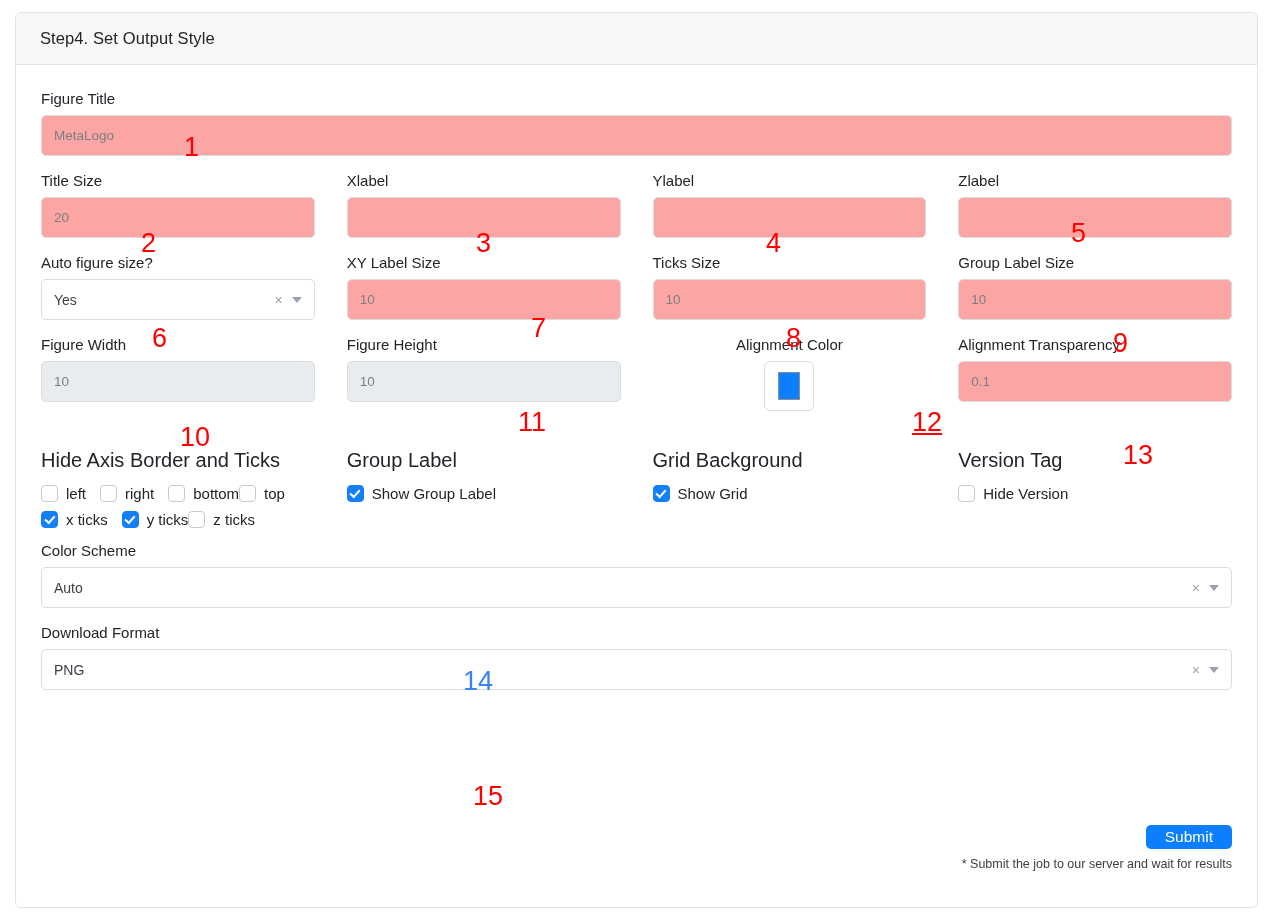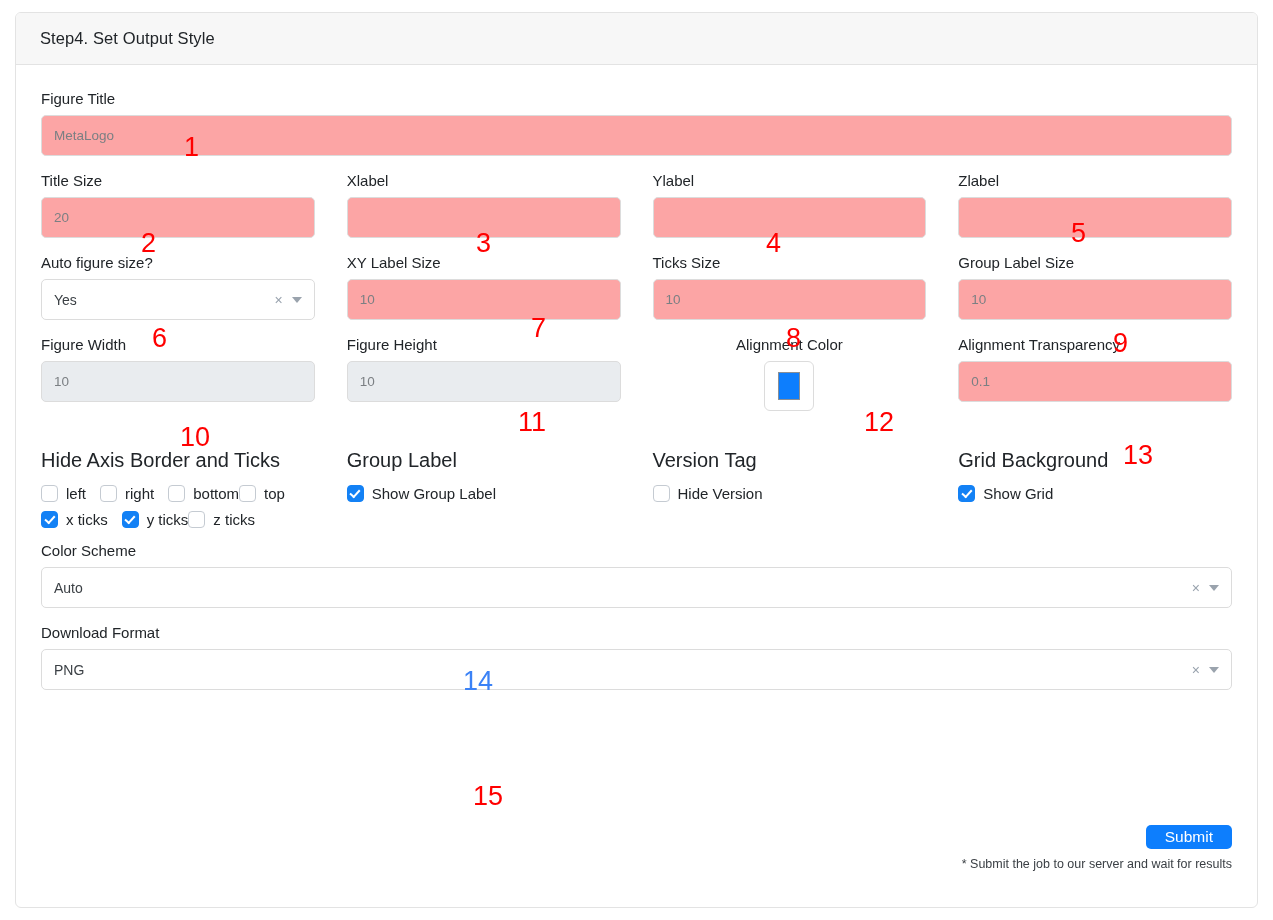--- a/index.html
+++ b/index.html
@@ -328,35 +328,35 @@
         <div class="chk-head">Group Label</div>
         <div class="chk-list">
           <label class="chk">
             <span class="box on"></span>
             <span class="lbl">Show Group Label</span>
           </label>
         </div>
       </div>
 
       <div>
+        <div class="chk-head">Grid Background</div>
+        <div class="chk-list">
+          <label class="chk">
+            <span class="box on"></span>
+            <span class="lbl">Show Grid</span>
+          </label>
+        </div>
+      </div>
+
+      <div>
         <div class="chk-head">Version Tag</div>
         <div class="chk-list">
           <label class="chk">
             <span class="box"></span>
             <span class="lbl">Hide Version</span>
-          </label>
-        </div>
-      </div>
-
-      <div>
-        <div class="chk-head">Grid Background</div>
-        <div class="chk-list">
-          <label class="chk">
-            <span class="box on"></span>
-            <span class="lbl">Show Grid</span>
           </label>
         </div>
       </div>
     </div>
 
     <div class="block" style="margin-top:13px;">
       <div class="fieldlabel">Color Scheme</div>
       <div class="rselect">
         <span class="val">Auto</span>
         <span class="clear">×</span>
@@ -387,17 +387,17 @@
     <div class="anno" style="left: 141px; top: 230px; color: rgb(255, 0, 0);">2</div>
     <div class="anno" style="left: 476px; top: 230px; color: rgb(255, 0, 0);">3</div>
     <div class="anno" style="left: 766px; top: 230px; color: rgb(255, 0, 0);">4</div>
     <div class="anno" style="left: 1071px; top: 220px; color: rgb(255, 0, 0);">5</div>
     <div class="anno" style="left: 152px; top: 325px; color: rgb(255, 0, 0);">6</div>
     <div class="anno" style="left: 531px; top: 315px; color: rgb(255, 0, 0);">7</div>
     <div class="anno" style="left: 786px; top: 325px; color: rgb(255, 0, 0);">8</div>
     <div class="anno" style="left: 1113px; top: 330px; color: rgb(255, 0, 0);">9</div>
     <div class="anno" style="left: 180px; top: 424px; color: rgb(255, 0, 0);">10</div>
     <div class="anno" style="left: 518px; top: 409px; color: rgb(255, 0, 0);">11</div>
-    <div class="anno" style="left: 864px; top: 409px; color: rgb(255, 0, 0);">12</div>
+    <div class="anno" style="left: 912px; top: 409px; color: rgb(255, 0, 0); text-decoration: underline;">12</div>
     <div class="anno" style="left: 1123px; top: 442px; color: rgb(255, 0, 0);">13</div>
     <div class="anno" style="left: 463px; top: 668px; color: #3b82f6;">14</div>
     <div class="anno" style="left: 473px; top: 783px; color: rgb(255, 0, 0);">15</div>
   </div>
 
 </body></html>

